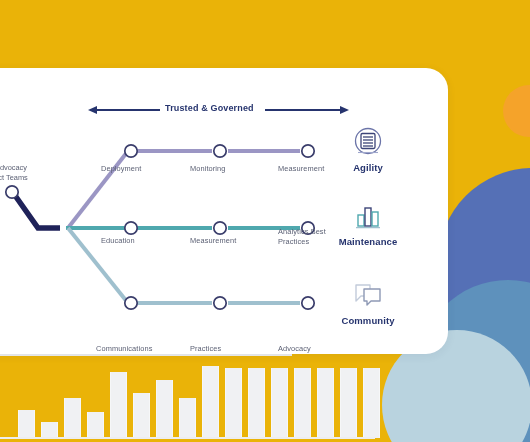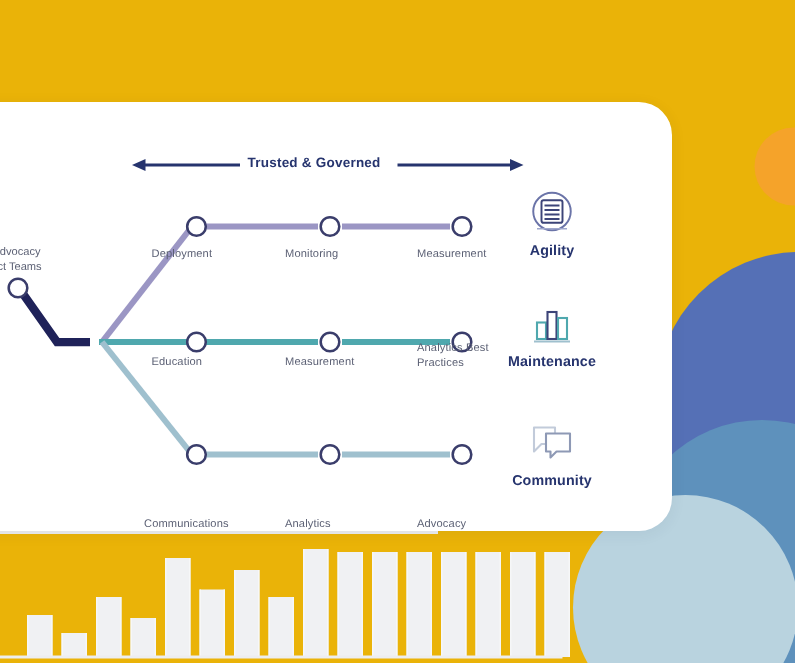--- a/index.html
+++ b/index.html
@@ -225,21 +225,21 @@
 
   <div class="lbl" style="left:101px; top:133px; width:60px;">Deployment</div>
   <div class="lbl" style="left:190px; top:133px; width:60px;">Monitoring</div>
   <div class="lbl" style="left:278px; top:133px; width:60px;">Measurement</div>
 
   <div class="lbl" style="left:101px; top:205px; width:60px;">Education</div>
   <div class="lbl" style="left:190px; top:205px; width:60px;">Measurement</div>
   <div class="lbl two-line" style="left:278px; top:196px;">Analytics Best Practices</div>
 
   <div class="lbl" style="left:96px; top:313px; width:60px;">Communications</div>
-  <div class="lbl" style="left:190px; top:313px; width:60px;">Analytics</div>
+  <div class="lbl" style="left:190px; top:313px; width:60px;">Practices</div>
   <div class="lbl" style="left:278px; top:313px; width:60px;">Advocacy</div>
 
   <div class="pillar" id="pillar-agility">
     <svg class="pillar-icon" viewBox="0 0 34 34">
       <circle cx="17" cy="16" r="12.5" fill="none" stroke="#6B74A8" stroke-width="1.3"></circle>
       <rect x="10" y="8.5" width="14" height="15" rx="1.4" fill="none" stroke="#3C4478" stroke-width="1.3"></rect>
       <line x1="12" y1="12" x2="22" y2="12" stroke="#3C4478" stroke-width="1.3"></line>
       <line x1="12" y1="15" x2="22" y2="15" stroke="#3C4478" stroke-width="1.3"></line>
       <line x1="12" y1="18" x2="22" y2="18" stroke="#3C4478" stroke-width="1.3"></line>
       <line x1="12" y1="21" x2="22" y2="21" stroke="#3C4478" stroke-width="1.3"></line>

